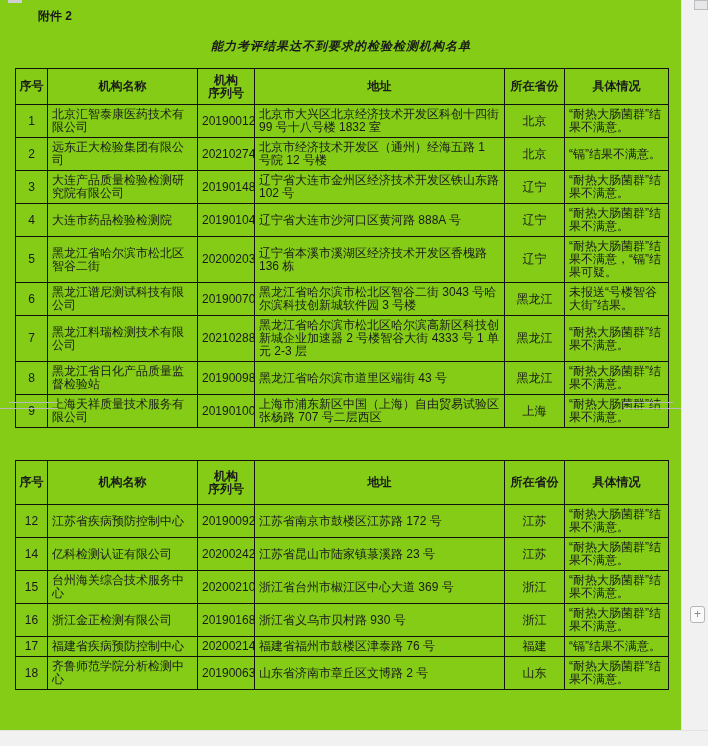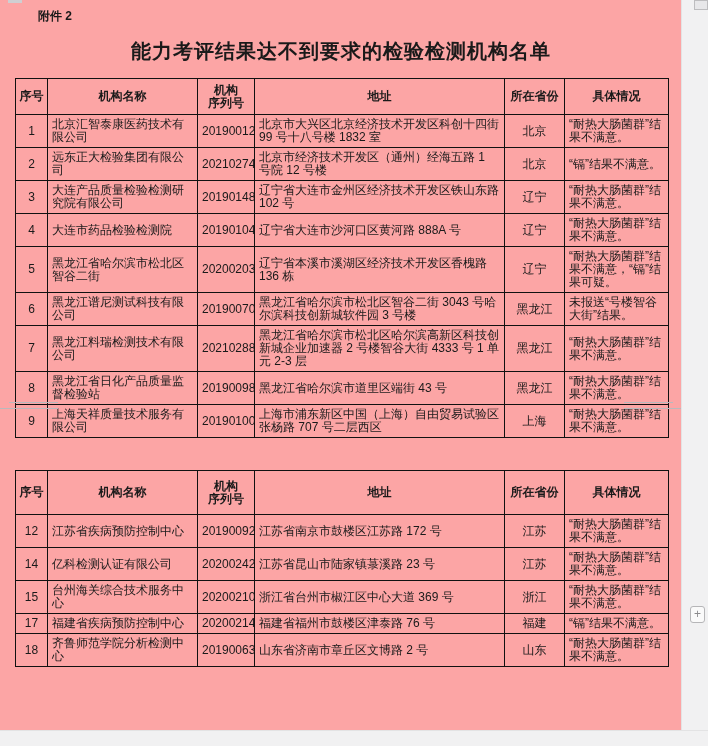--- a/index.html
+++ b/index.html
@@ -2,39 +2,39 @@
 <html><head>
 <meta charset="utf-8">
 <style>
   html,body{margin:0;padding:0;}
   body{
     width:708px;height:746px;position:relative;overflow:hidden;
     background:#ffffff;
     font-family:"Liberation Sans","DejaVu Sans",sans-serif;
     color:#1a1a1a;
   }
-  .page{position:absolute;left:0;top:0;width:682px;height:730px;background:#fca5a5;}
+  .page{position:absolute;left:0;top:0;width:682px;height:730px;background:#84cc16;}
   .app-strip-right{position:absolute;right:0;top:0;width:26px;height:746px;background:#f1f1f2;border-left:1px solid #e3e3e4;}
   .app-strip-bottom{position:absolute;left:0;top:730px;width:708px;height:16px;background:#f1f1f2;border-top:1px solid #e3e3e4;}
   .frag{position:absolute;background:#cfcfd2;}
   .frag-tl{left:8px;top:0;width:14px;height:3px;}
   .frag-tr{left:694px;top:0;width:12px;height:8px;border:1px solid #bdbdbf;background:#e7e7e9;}
   .pb-mark{position:absolute;height:1px;background:#b9b9bc;}
   .pb-l1{left:9px;top:402px;width:49px;}
   .pb-l2{left:0;top:408px;width:58px;}
   .pb-r1{left:624px;top:402px;width:49px;}
   .pb-r2{left:624px;top:408px;width:58px;}
   .add-btn{
     position:absolute;left:690px;top:606px;width:15px;height:17px;
     border:1px solid #b6b6b8;border-radius:3px;background:#fafafa;
     color:#8a8a8c;font-size:12px;line-height:15px;text-align:center;
     box-sizing:border-box;cursor:pointer;user-select:none;
   }
   .attachment{margin:8px 0 0 38px;font-size:12px;font-weight:bold;}
-  .doc-title{width:682px;margin-top:13px;text-align:center;font-size:20px;font-weight:bold;letter-spacing:1px;}
+  .doc-title{width:682px;margin-top:13px;text-align:center;font-size:12px;font-weight:bold;letter-spacing:1px;font-style:italic;}
   table.results{
     border-collapse:collapse;table-layout:fixed;
     margin-left:15px;width:653px;
     font-size:12px;line-height:13px;
   }
   table.t1{margin-top:13px;}
   table.t2{margin-top:32px;}
   table.results th,table.results td{
     border:1px solid #111;padding:3px 4px;vertical-align:middle;
     overflow:hidden;box-sizing:border-box;
@@ -198,20 +198,28 @@
         </tr>
         <tr>
           <td class="c-no">15</td>
           <td class="c-name">台州海关综合技术服务中心</td>
           <td class="c-serial">20200210</td>
           <td class="c-address">浙江省台州市椒江区中心大道 369 号</td>
           <td class="c-province">浙江</td>
           <td class="c-detail">“耐热大肠菌群”结果不满意。</td>
         </tr>
         <tr>
+          <td class="c-no">16</td>
+          <td class="c-name">浙江金正检测有限公司</td>
+          <td class="c-serial">20190168</td>
+          <td class="c-address">浙江省义乌市贝村路 930 号</td>
+          <td class="c-province">浙江</td>
+          <td class="c-detail">“耐热大肠菌群”结果不满意。</td>
+        </tr>
+        <tr>
           <td class="c-no">17</td>
           <td class="c-name">福建省疾病预防控制中心</td>
           <td class="c-serial">20200214</td>
           <td class="c-address">福建省福州市鼓楼区津泰路 76 号</td>
           <td class="c-province">福建</td>
           <td class="c-detail">“镉”结果不满意。</td>
         </tr>
         <tr>
           <td class="c-no">18</td>
           <td class="c-name">齐鲁师范学院分析检测中心</td>

